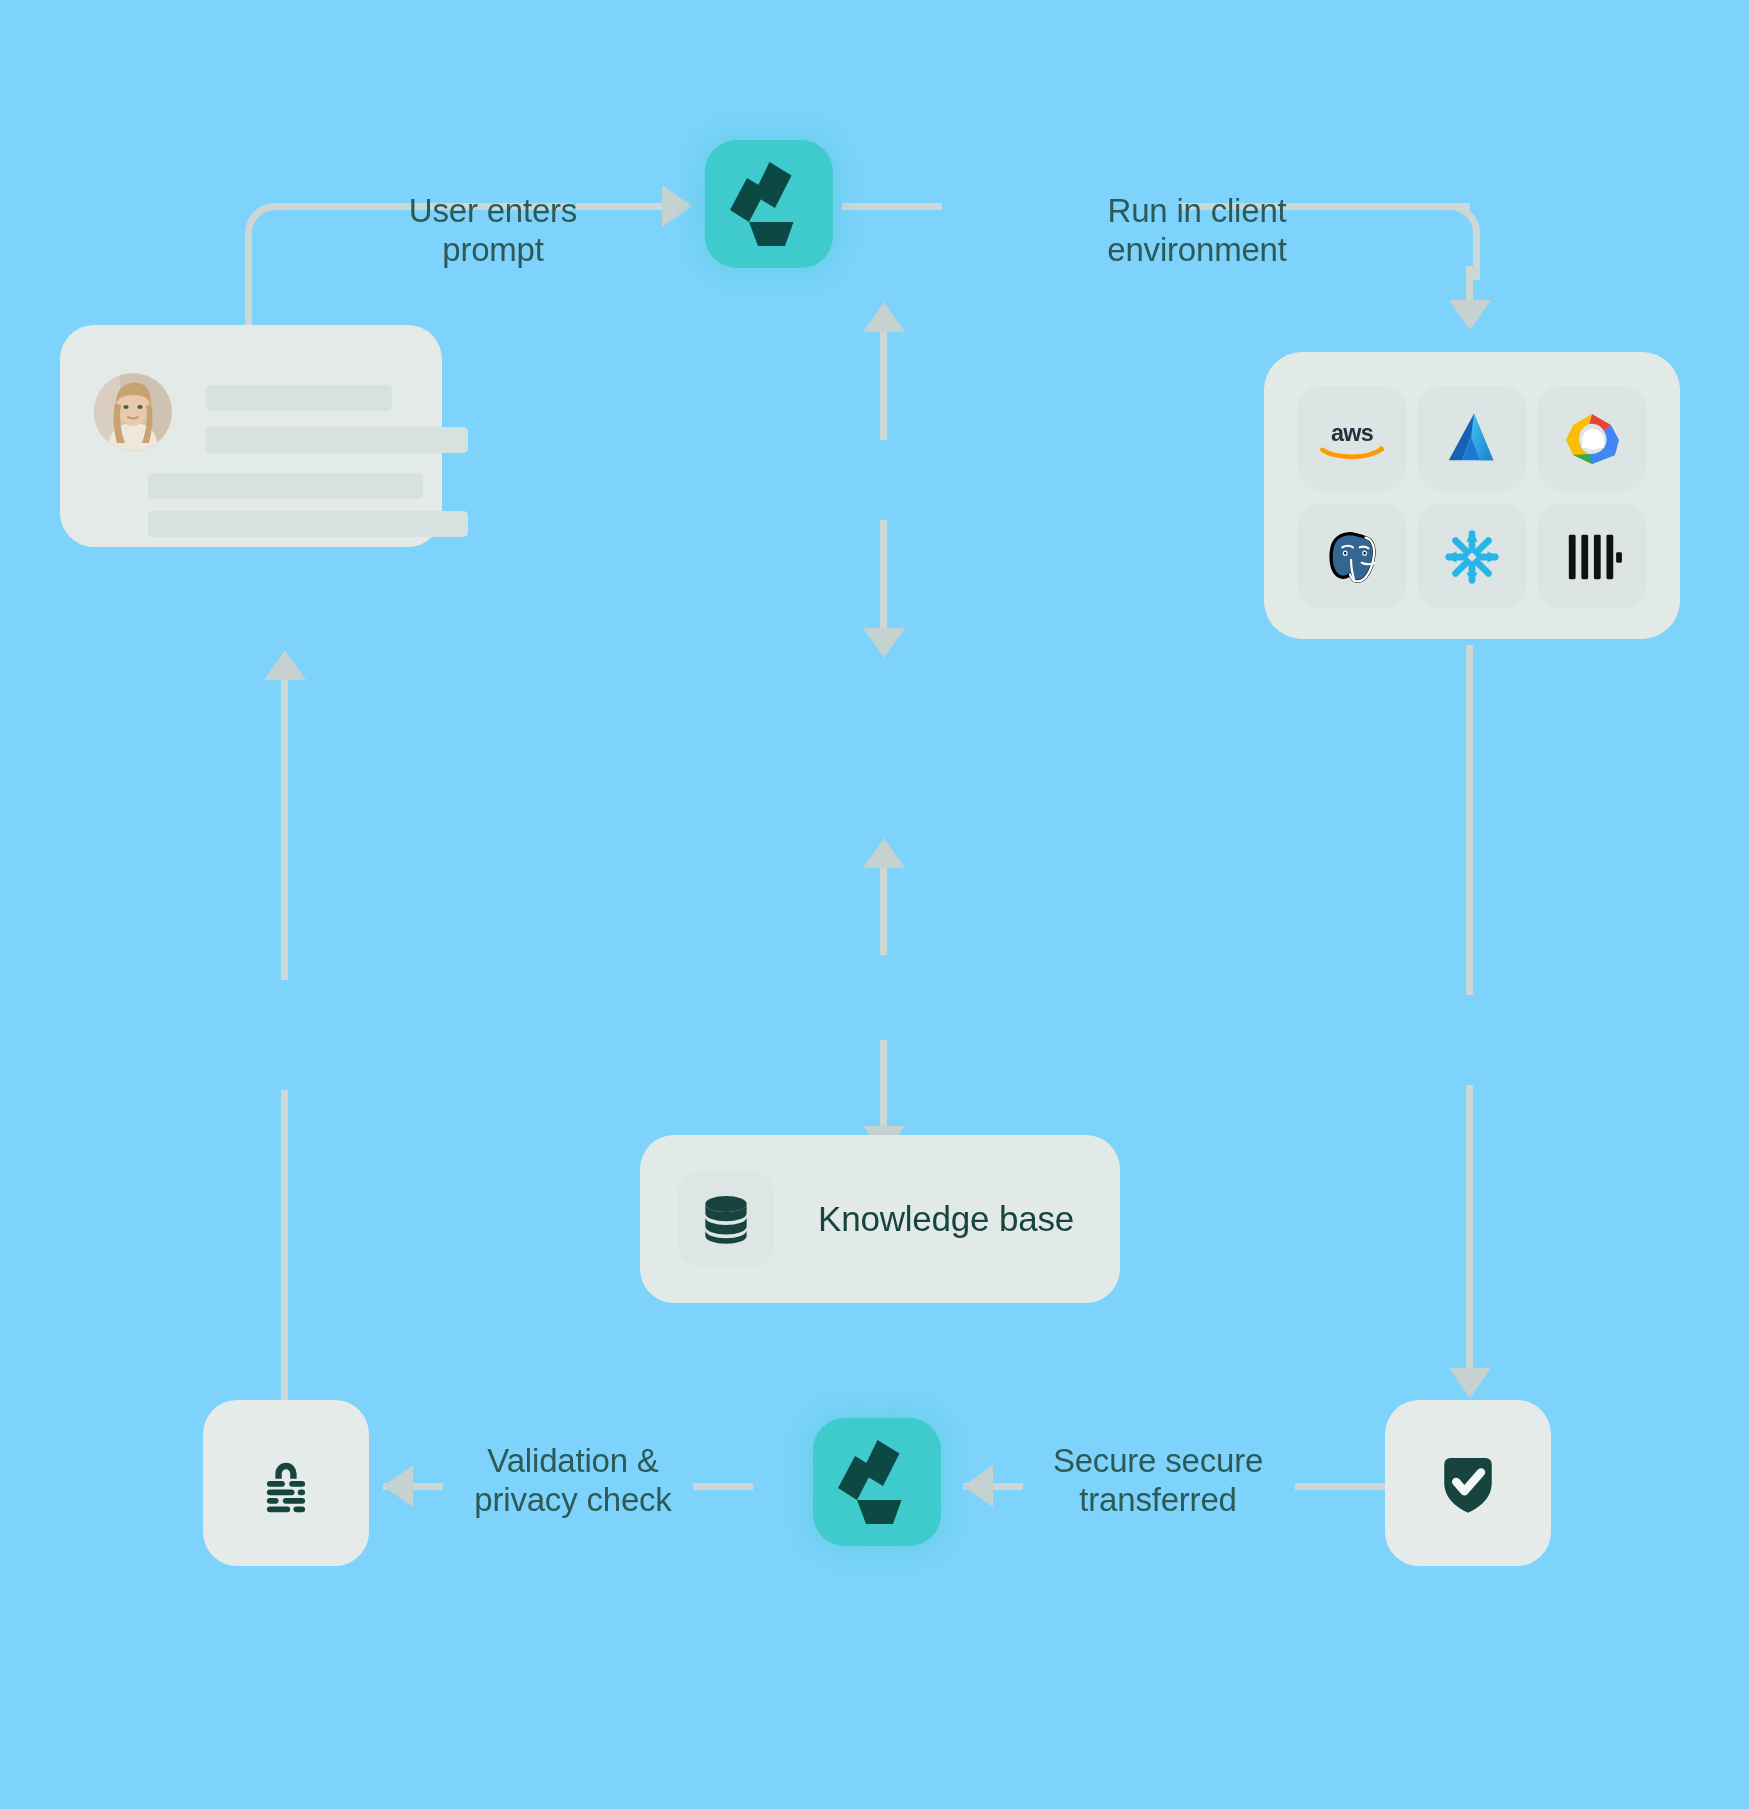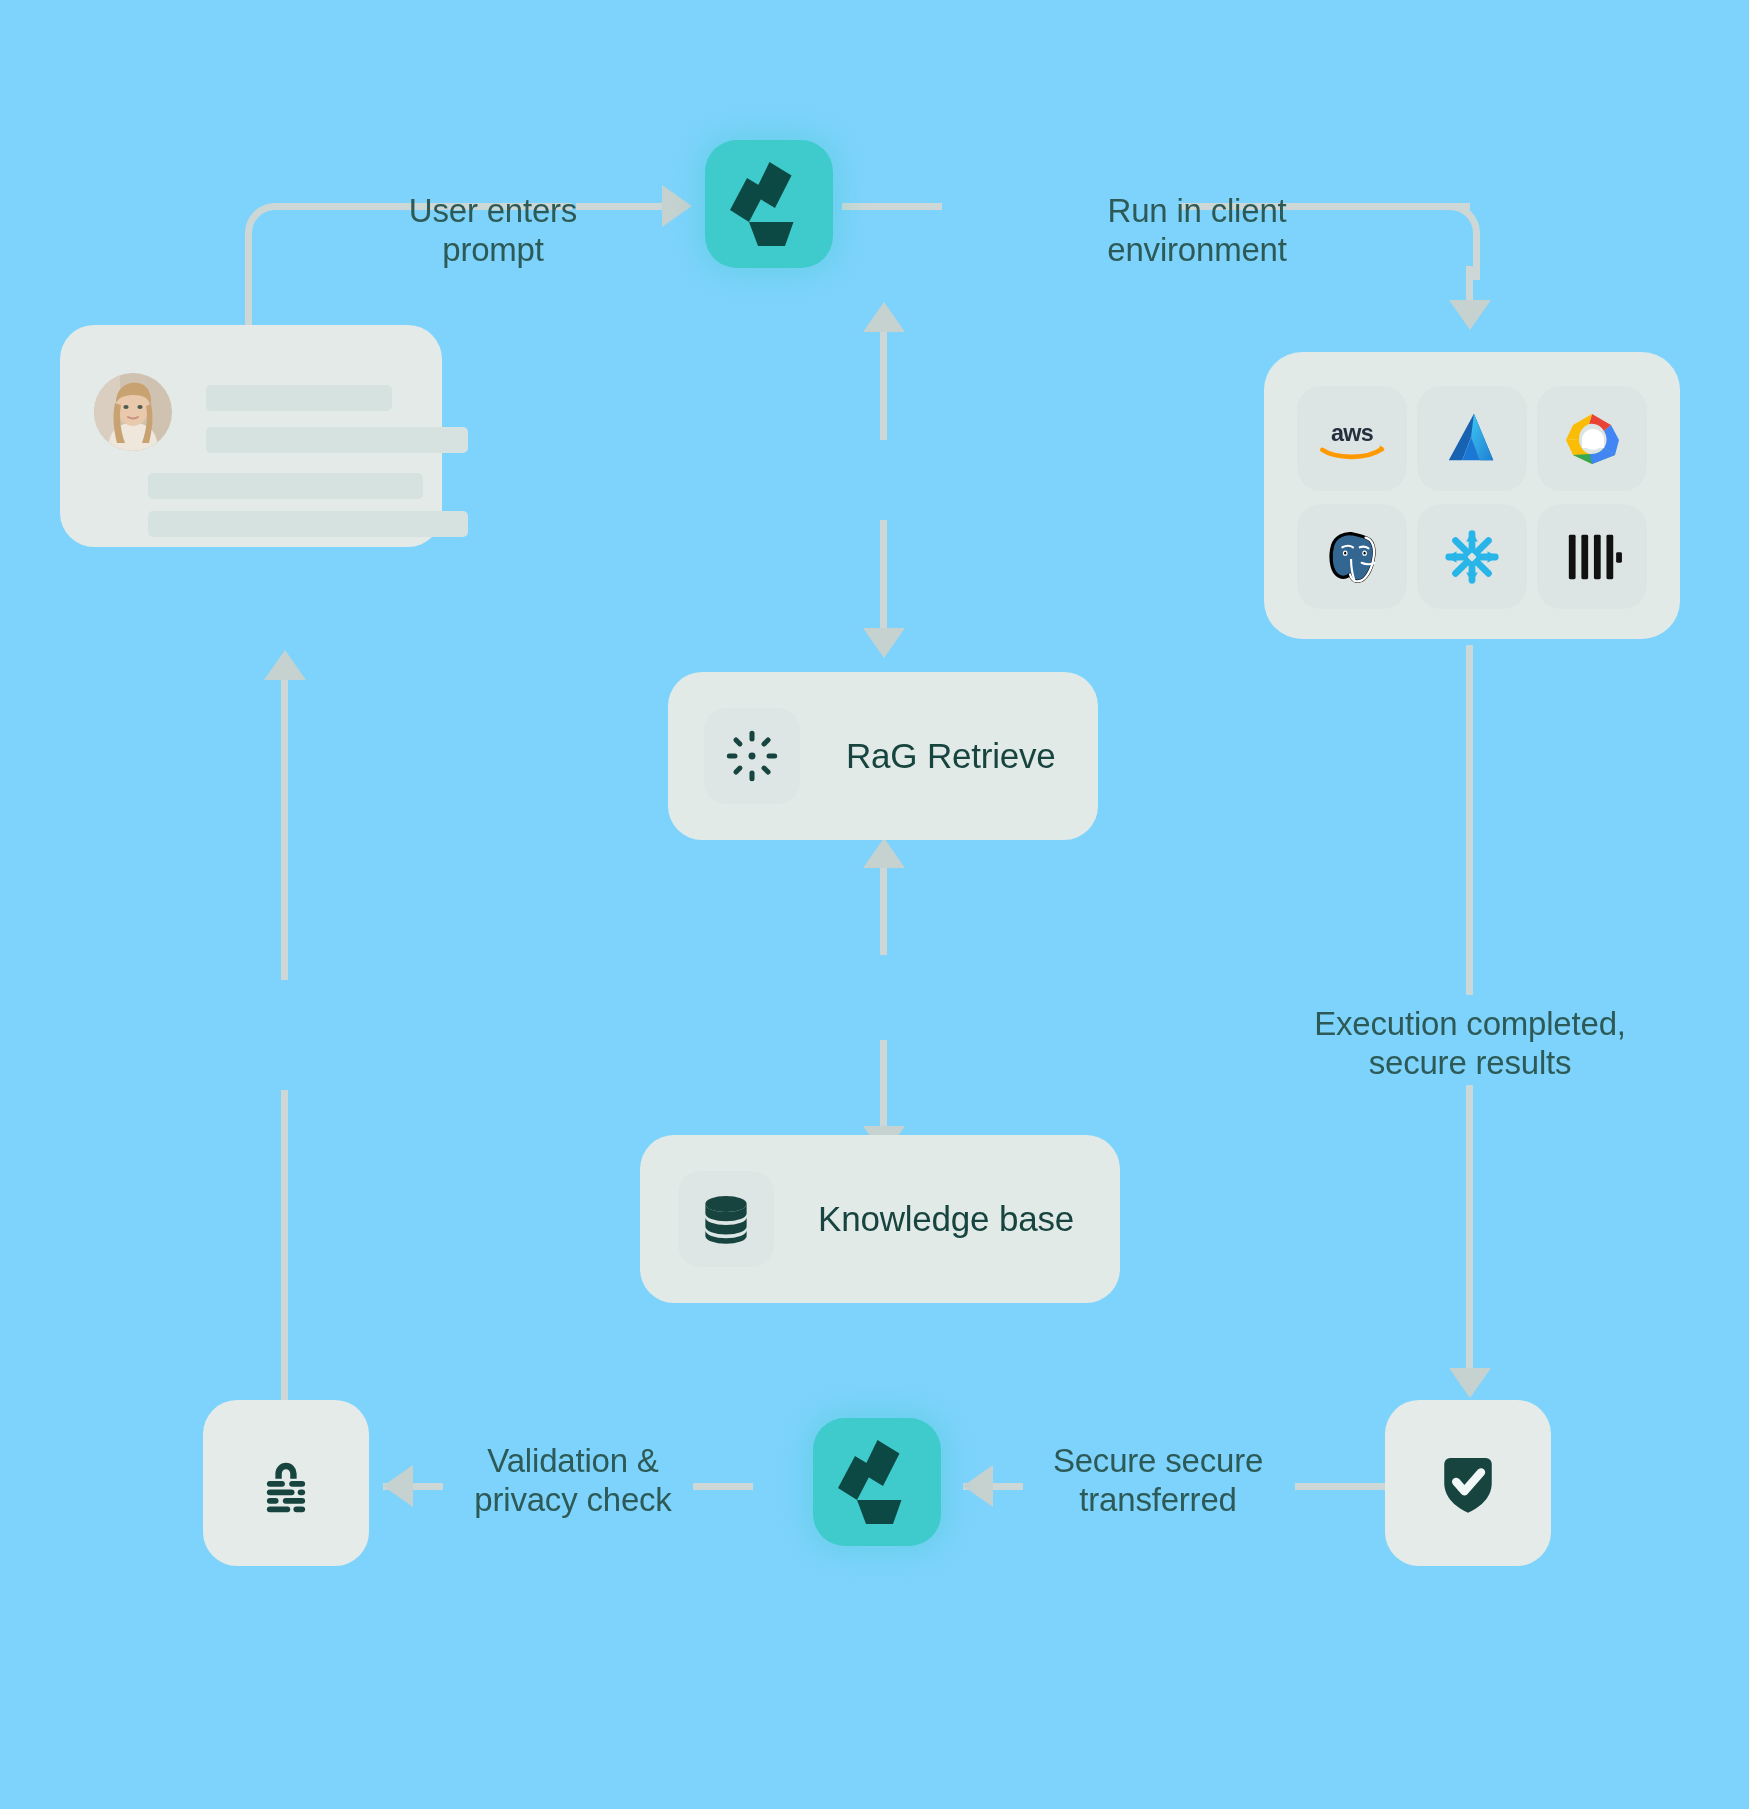--- a/index.html
+++ b/index.html
@@ -195,22 +195,20 @@
   <div class="arrow left" style="left:383px; top:1465px;"></div>
 
   <div class="line-v" style="left:281px; top:1090px; height:310px;"></div>
   <div class="line-v" style="left:281px; top:680px; height:300px;"></div>
   <div class="arrow up" style="left:264px; top:650px;"></div>
 
   <div class="label" style="left:388px; top:192px; width:210px;">User enters
 prompt</div>
   <div class="label" style="left:1072px; top:192px; width:250px;">Run in client
 environment</div>
-  <div class="label" style="left:1250px; top:1005px; width:440px;">Execution completed,
-secure results</div>
   <div class="label" style="left:1028px; top:1442px; width:260px;">Secure secure
 transferred</div>
   <div class="label" style="left:448px; top:1442px; width:250px;">Validation &amp;
 privacy check</div>
 
   <div id="user-card" class="node">
     <div class="avatar">
       <svg viewBox="0 0 78 78" width="78" height="78" aria-hidden="true">
         <defs>
           <clipPath id="avclip">
@@ -338,38 +336,20 @@
             <rect x="34" y="6" width="7" height="46" rx="1.5"></rect>
             <rect x="47" y="6" width="7" height="46" rx="1.5"></rect>
             <rect x="57" y="24" width="6" height="11" rx="1.5"></rect>
           </g>
         </svg>
       </div>
 
     </div>
   </div>
 
-  <div class="node panel" style="left:668px; top:672px; width:430px; height:168px; display:flex; align-items:center; padding-left:36px;">
-    <div class="chip" style="width:96px; height:96px;">
-      <svg width="62" height="62" viewBox="0 0 64 64" aria-hidden="true">
-        <g fill="#17443f">
-          <circle cx="32" cy="32" r="3.6"></circle>
-          <rect x="29.4" y="6" width="5.2" height="11" rx="2.6"></rect>
-          <rect x="29.4" y="47" width="5.2" height="11" rx="2.6"></rect>
-          <rect x="6" y="29.4" width="11" height="5.2" rx="2.6"></rect>
-          <rect x="47" y="29.4" width="11" height="5.2" rx="2.6"></rect>
-          <rect x="29.4" y="6" width="5.2" height="11" rx="2.6" transform="rotate(45 32 32)"></rect>
-          <rect x="29.4" y="47" width="5.2" height="11" rx="2.6" transform="rotate(45 32 32)"></rect>
-          <rect x="6" y="29.4" width="11" height="5.2" rx="2.6" transform="rotate(45 32 32)"></rect>
-          <rect x="47" y="29.4" width="11" height="5.2" rx="2.6" transform="rotate(45 32 32)"></rect>
-        </g>
-      </svg>
-    </div>
-    <span class="node-text" style="margin-left:46px;">RaG Retrieve</span>
-  </div>
 
   <div class="node panel" style="left:640px; top:1135px; width:480px; height:168px; display:flex; align-items:center; padding-left:38px;">
     <div class="chip" style="width:96px; height:96px;">
       <svg width="60" height="60" viewBox="0 0 64 64" aria-hidden="true">
         <g fill="#17443f">
           <ellipse cx="32" cy="16" rx="22" ry="8.5"></ellipse>
           <path d="M10 16 v10 a22 8.5 0 0 0 44 0 v-10 a22 8.5 0 0 1 -44 0 z"></path>
           <path d="M10 30 v10 a22 8.5 0 0 0 44 0 v-10 a22 8.5 0 0 1 -44 0 z"></path>
           <path d="M10 44 v6 a22 8.5 0 0 0 44 0 v-6 a22 8.5 0 0 1 -44 0 z"></path>
         </g>

